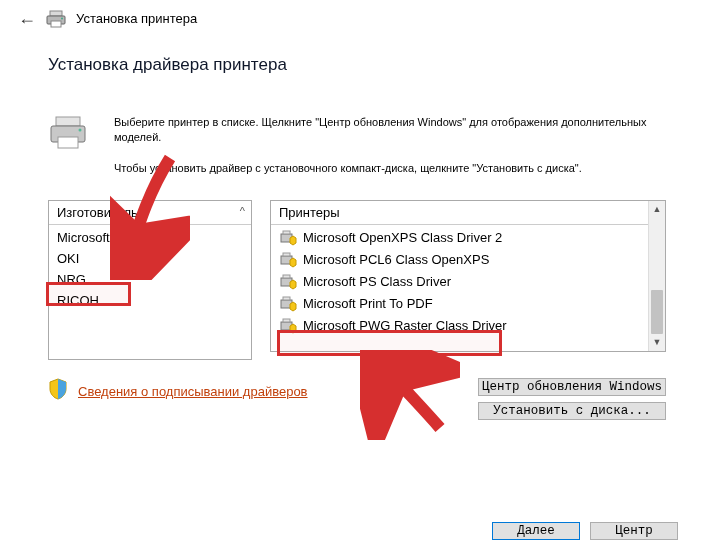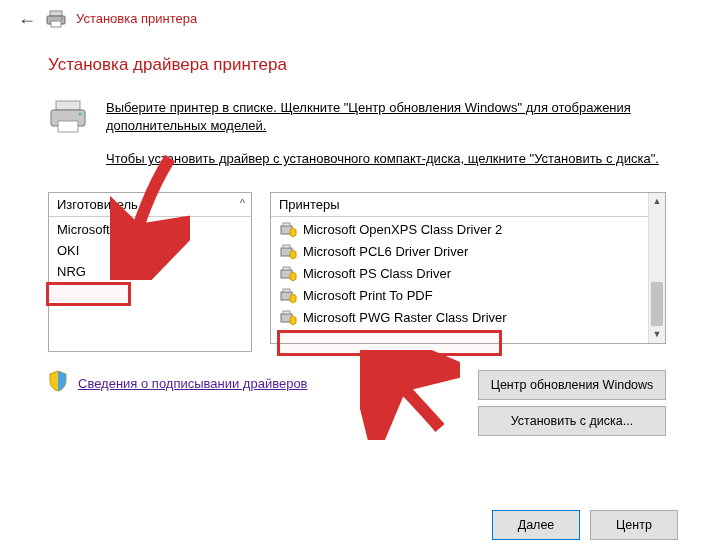--- a/index.html
+++ b/index.html
@@ -9,27 +9,27 @@
     font-family: "Segoe UI", Tahoma, sans-serif;
     font-size: 12.5px;
     color: #000;
     background: #fff;
     position: relative;
   }
   
   .hdr { display: flex; align-items: center; gap: 10px; padding: 8px 12px 4px 18px; }
   .back-arrow { font-size: 18px; color: #333; cursor: pointer; }
   .printer-glyph { display:inline-block; width:20px; height:18px; }
-  .hdr-title { font-size: 13px; color: #b91c1c; }
+  .hdr-title { font-size: 13px; color: #000000; }
   
   .main { padding: 22px 40px 0 48px; }
-  .page-title { color: #b91c1c; font-size: 17px; font-weight: 400; margin-bottom: 24px; }
+  .page-title { color: #0f172a; font-size: 17px; font-weight: 400; margin-bottom: 40px; }
   .intro { display: flex; gap: 18px; }
   .big-printer { flex: 0 0 40px; }
-  .intro-text p { margin: 0 0 16px 0; font-size: 13px; line-height: 1.35; text-decoration: underline; }
+  .intro-text p { margin: 0 0 16px 8px; font-size: 11px; line-height: 1.35; }
   
   .panes { display: flex; gap: 18px; margin-top: 8px; }
   .pane {
     border: 1px solid #aaa;
     background: #fff;
     position: relative;
     display: flex;
     flex-direction: column;
   }
   .pane-left { width: 210px; height: 160px; }
@@ -67,28 +67,28 @@
     border-left: 1px solid #ddd;
     display: flex; flex-direction: column;
   }
   .sb-btn { height: 17px; display:flex; align-items:center; justify-content:center; font-size:9px; color:#555; background:#f0f0f0; }
   .sb-thumb { flex: 0 0 44px; background:#c2c2c2; margin: 0 2px; border-radius:1px; }
   .sb-track { flex:1; }
   
   .sig-row { display:flex; align-items:flex-start; gap:10px; padding: 18px 40px 0 48px; }
   .sig-row .shield { flex:0 0 20px; }
   .sig-text { font-size:13px; }
-  .sig-link { color:#4c1d95; text-decoration: underline; cursor:pointer; margin-top:6px; display:inline-block; }
+  .sig-link { color:#c2410c; text-decoration: underline; cursor:pointer; margin-top:6px; display:inline-block; }
   .right-btns { margin-left:auto; display:flex; flex-direction:column; gap:6px; }
   .winbtn {
-    min-width: 188px; height: 30px;
+    min-width: 188px; height: 18px;
     background: #e1e1e1;
     border: 1px solid #adadad;
     font-size: 12.5px;
-    font-family: Liberation Sans, sans-serif;
+    font-family: Liberation Mono, monospace;
     cursor: pointer;
     padding: 0 1px;
   }
   
   .footer {
     position: absolute;
     bottom: 14px; right: 28px;
     display: flex; gap: 10px;
   }
   .winbtn.primary { min-width: 88px; border:1px solid #0078d7; }
@@ -142,20 +142,21 @@
 
     <div class="pane pane-left">
       <div class="pane-head">
         <span>Изготовитель</span>
         <span class="sort-caret">^</span>
       </div>
       <div class="pane-body">
         <div class="li">Microsoft</div>
         <div class="li">OKI</div>
         <div class="li">NRG</div>
+        <div class="li">RICOH</div>
       </div>
     </div>
 
     <div class="pane pane-right">
       <div class="pane-head">
         <span>Принтеры</span>
         <span class="sort-caret">^</span>
       </div>
       <div class="pane-body">
         <div class="li">
@@ -165,21 +166,21 @@
                 <path d="M11 8 l3 -2 l3 2 v5 l-3 2 l-3 -2 z" fill="#f5c518" stroke="#c79a00"></path>
               </svg></span>
           <span>Microsoft OpenXPS Class Driver 2</span>
         </div>
         <div class="li">
           <span class="mini-icon"><svg viewBox="0 0 18 16">
                 <rect x="2" y="4" width="11" height="8" fill="#c8c8c8" stroke="#777"></rect>
                 <rect x="4" y="1" width="7" height="3" fill="#e4e4e4" stroke="#999"></rect>
                 <path d="M11 8 l3 -2 l3 2 v5 l-3 2 l-3 -2 z" fill="#f5c518" stroke="#c79a00"></path>
               </svg></span>
-          <span>Microsoft PCL6 Driver Driver</span>
+          <span>Microsoft PCL6 Class OpenXPS</span>
         </div>
         <div class="li">
           <span class="mini-icon"><svg viewBox="0 0 18 16">
                 <rect x="2" y="4" width="11" height="8" fill="#c8c8c8" stroke="#777"></rect>
                 <rect x="4" y="1" width="7" height="3" fill="#e4e4e4" stroke="#999"></rect>
                 <path d="M11 8 l3 -2 l3 2 v5 l-3 2 l-3 -2 z" fill="#f5c518" stroke="#c79a00"></path>
               </svg></span>
           <span>Microsoft PS Class Driver</span>
         </div>
         <div class="li">

